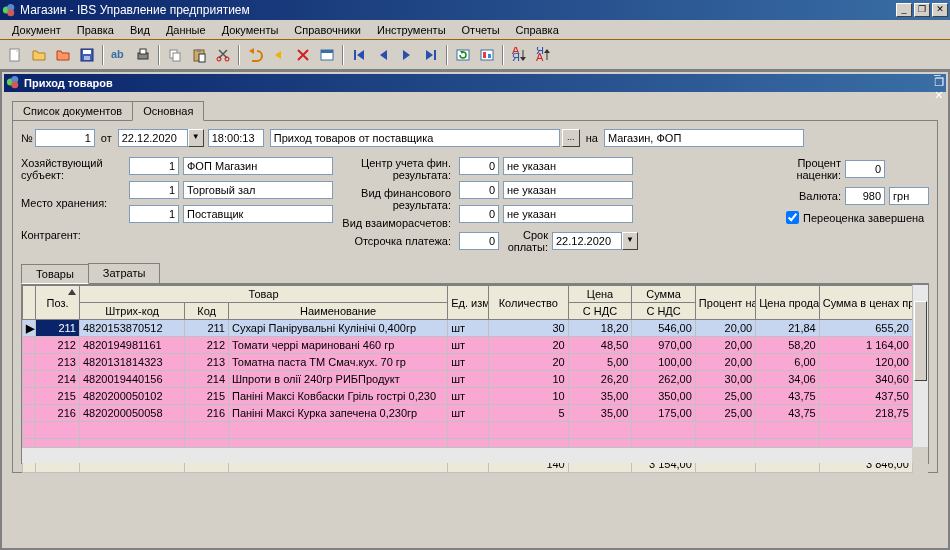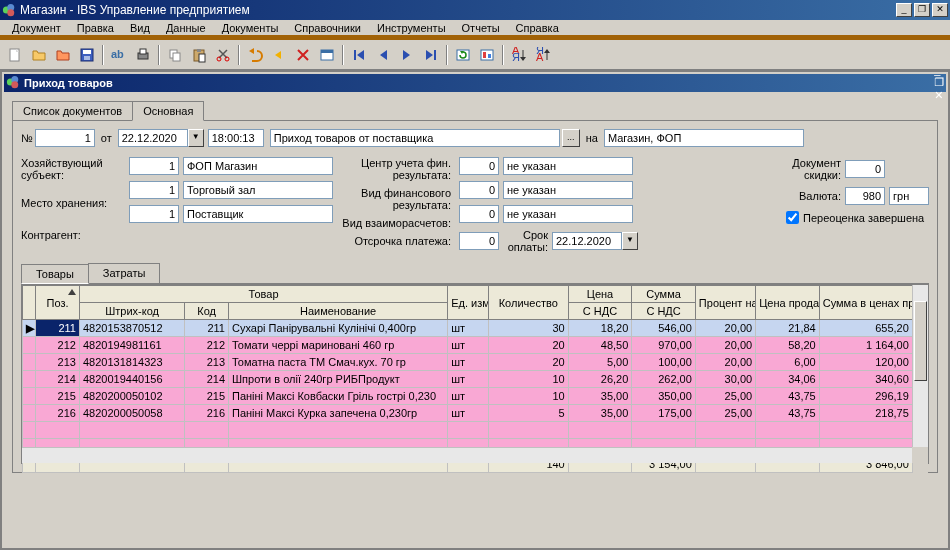--- a/index.html
+++ b/index.html
@@ -6,21 +6,21 @@
 body { background: #d4d0c8; width: 950px; height: 550px; overflow: hidden; }
 
 
 .titlebar { background: linear-gradient(to right, #0a246a, #3a6ea5); color: #fff; height: 20px; display: flex; align-items: center; padding: 0 2px; }
 .titlebar .icon { width: 14px; height: 14px; margin-right: 4px; }
 .titlebar .title { flex: 1; font-weight: normal; font-size: 12px; }
 .titlebar .winbtns { display: flex; gap: 2px; }
 .titlebar .winbtn { width: 16px; height: 14px; background: #d4d0c8; border: 1px solid #fff; border-right-color:#404040; border-bottom-color:#404040; font-size: 9px; text-align: center; line-height: 11px; font-family: "Segoe UI Symbol", Arial; color: #000; }
 
 
-.menubar { height: 20px; background: #d4d0c8; display: flex; align-items: center; padding: 0 4px; border-bottom: 5px solid #a16207; }
+.menubar { height: 20px; background: #d4d0c8; display: flex; align-items: center; padding: 0 4px; border-bottom: 1px solid #a16207; }
 .menubar .menuitem { padding: 2px 8px; }
 
 
 .toolbar { height: 30px; background: #d4d0c8; display: flex; align-items: center; padding: 2px 4px; border-bottom: 1px solid #808080; gap: 2px; }
 .tbtn { width: 22px; height: 22px; display: flex; align-items: center; justify-content: center; border: 1px solid transparent; }
 .tsep { width: 2px; height: 20px; border-left: 1px solid #808080; border-right: 1px solid #fff; margin: 0 2px; }
 .tbtn svg { width: 16px; height: 16px; }
 
 
 .mdi { position: relative; background: #808080; height: calc(100% - 20px - 20px - 30px); padding: 2px; }
@@ -329,21 +329,21 @@
             <label style="width:45px;text-align:right">Срок оплаты:</label>
             <div class="datepick">
               <input type="text" style="width: 70px;" value="22.12.2020">
               <div class="ddbtn">▼</div>
             </div>
           </div>
         </div>
 
         <div class="hcol" style="margin-left:auto">
           <div class="fldset">
-            <label style="width:55px;text-align:right">Документ скидки:</label>
+            <label style="width:55px;text-align:right">Процент наценки:</label>
             <input type="text" class="right" style="width: 40px;" value="0">
           </div>
           <div class="fldset">
             <label style="width:55px;text-align:right">Валюта:</label>
             <input type="text" class="right" style="width: 40px;" value="980">
             <input type="text" style="width: 40px;" value="грн">
           </div>
           <div class="cbwrap">
             <input type="checkbox" checked="" style="">
             <label>Переоценка завершена</label>
@@ -462,21 +462,21 @@
                   <td class="num ">215</td>
                   <td>4820200050102</td>
                   <td class="num">215</td>
                   <td>Паніні Максі Ковбаски Гріль гострі 0,230</td>
                   <td>шт</td>
                   <td class="num">10</td>
                   <td class="num">35,00</td>
                   <td class="num">350,00</td>
                   <td class="num">25,00</td>
                   <td class="num">43,75</td>
-                  <td class="num">296,19</td>
+                  <td class="num">437,50</td>
                   <td style="border:none"></td>
                 </tr>
                 <tr>
                   <td class="rowmark"></td>
                   <td class="num ">216</td>
                   <td>4820200050058</td>
                   <td class="num">216</td>
                   <td>Паніні Максі Курка запечена 0,230гр</td>
                   <td>шт</td>
                   <td class="num">5</td>

